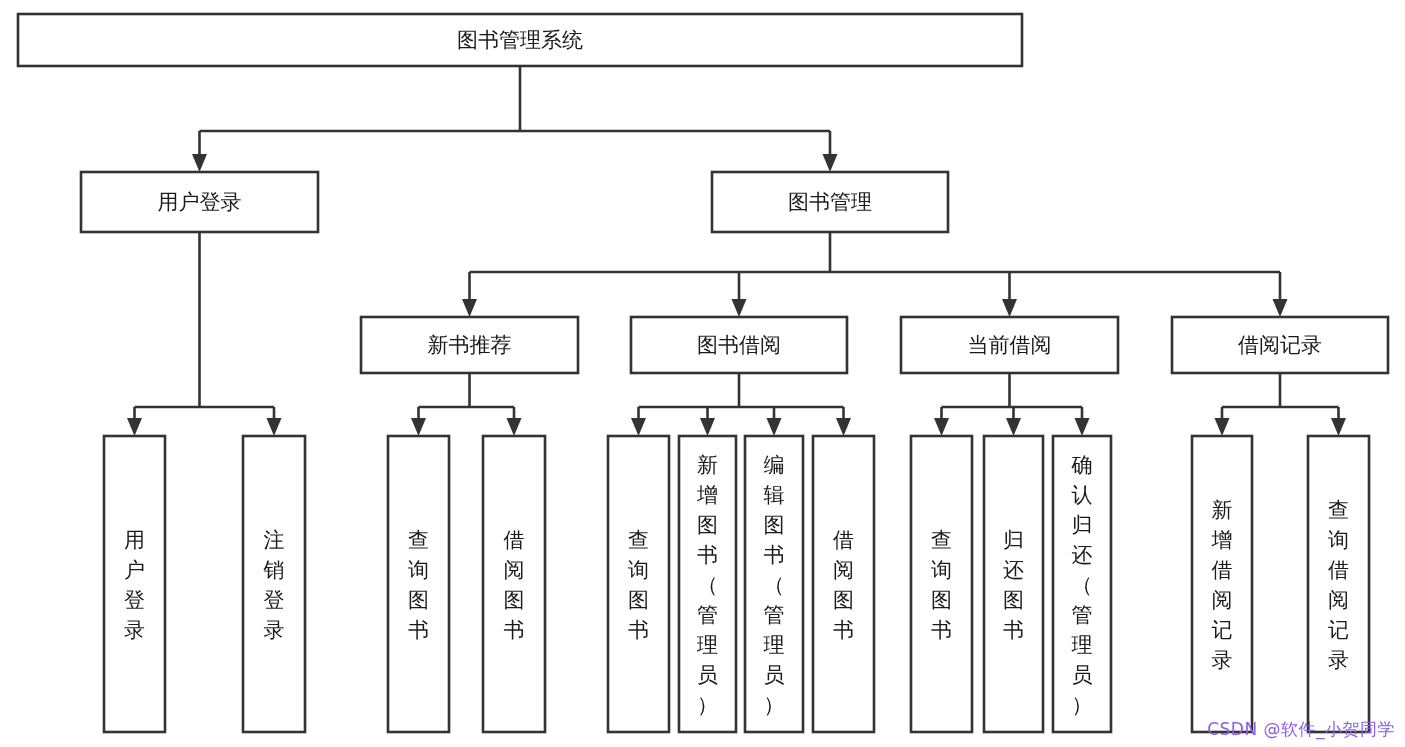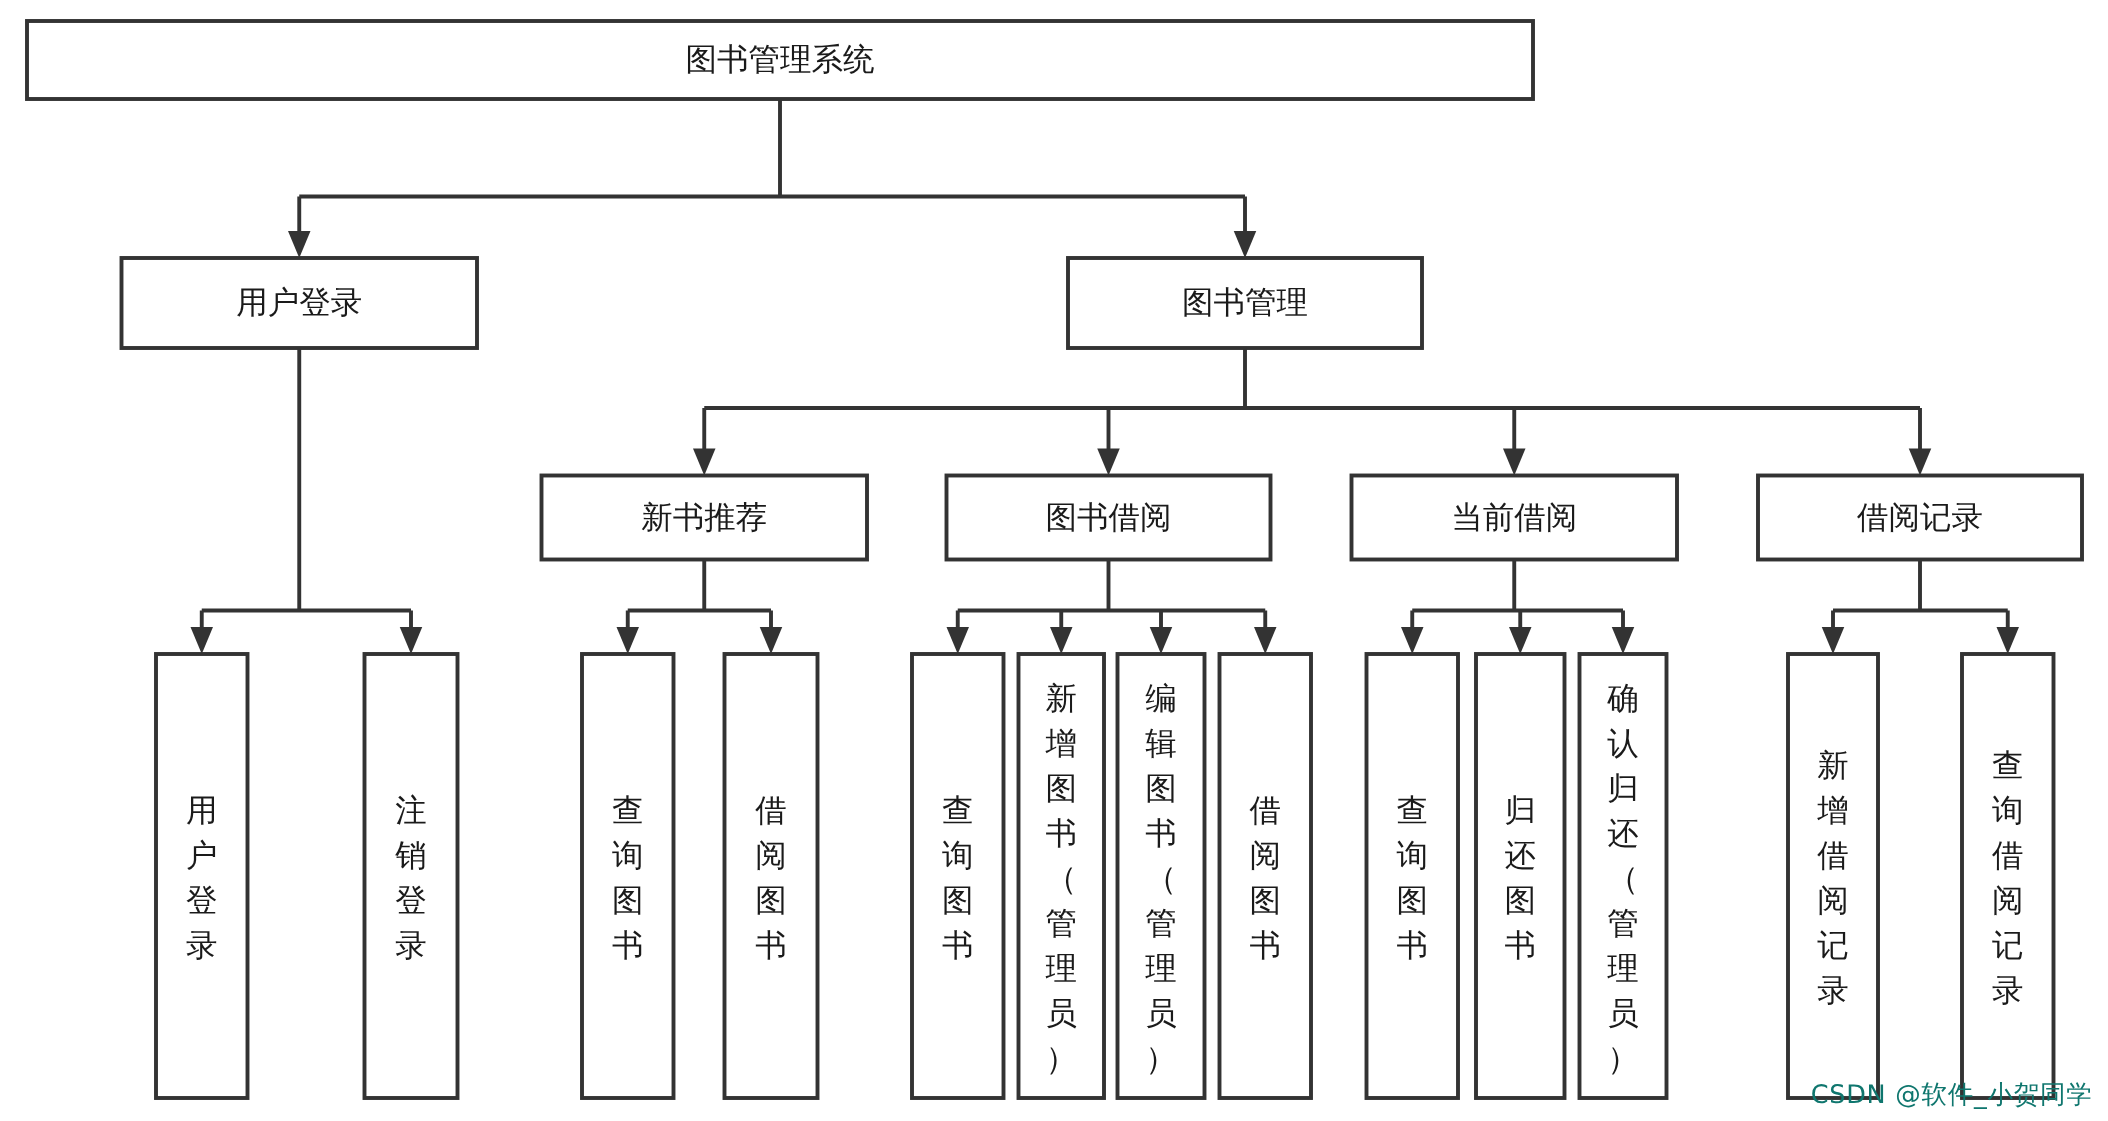--- a/index.html
+++ b/index.html
@@ -48,21 +48,21 @@
     fill: #1a1a1a;
     text-anchor: middle;
     dominant-baseline: middle;
   }
   .watermark-text {
     position: absolute;
     right: 10px;
     bottom: 6px;
     font-family: "DejaVu Sans", "Liberation Sans", sans-serif;
     font-size: 17px;
-    color: #0f766e;
+    color: #8b5cf6;
     letter-spacing: 0.5px;
     user-select: none;
     white-space: nowrap;
   }
 </style>
 </head>
 <body>
 
 <div id="diagram-root">
 

